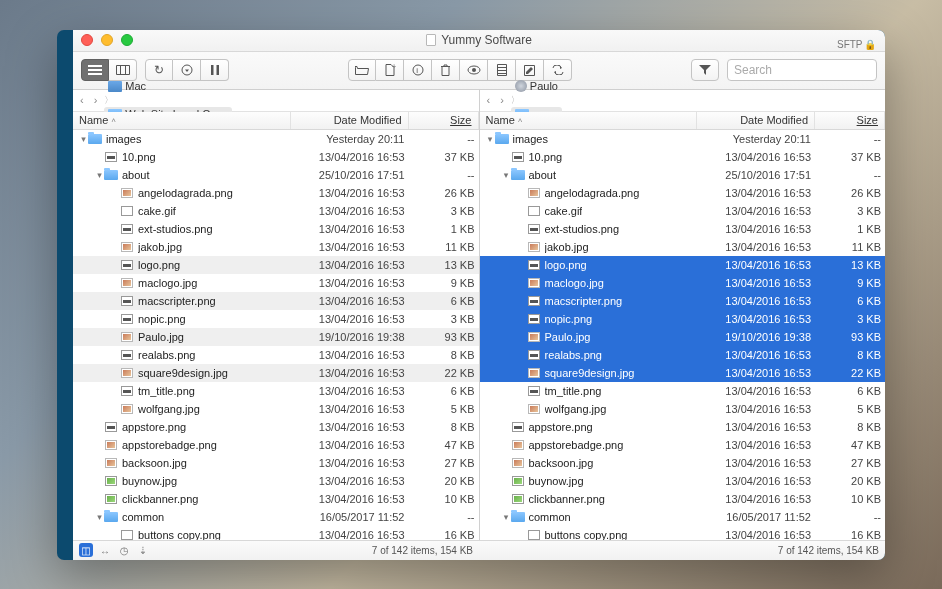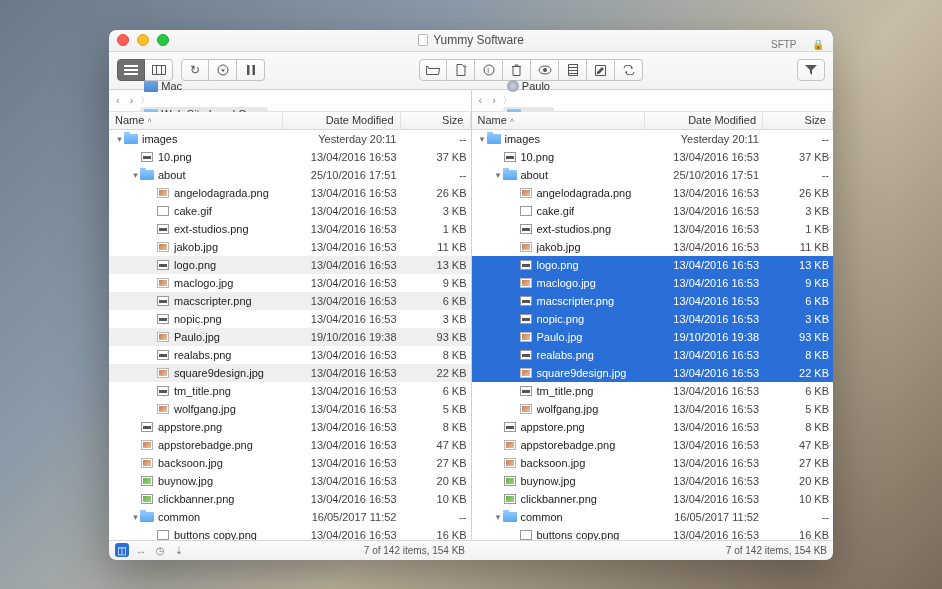--- a/index.html
+++ b/index.html
@@ -7,47 +7,48 @@
   body {
     font-family: -apple-system, "Helvetica Neue", Arial, sans-serif;
     font-size: 12px;
     background: linear-gradient(135deg, #6b7a8a 0%, #8a9aa8 30%, #c8bda5 60%, #7a6a5a 100%);
     display: flex;
     align-items: center;
     justify-content: center;
     overflow: hidden;
   }
   .window {
-    width: 724px;
+    width: 828px;
     height: 530px;
     background: #0c4a6e;
     border-radius: 7px;
     box-shadow: 0 18px 50px rgba(0,0,0,.35);
     display:flex;
     flex-direction:column;
     overflow:hidden;
+    padding-left:16px;
   }
   
   .titlebar {
     height: 22px;
     background: linear-gradient(#f9f9f9,#f1f1f1);
     display:flex;
     align-items:center;
     padding: 0 8px;
     border-bottom:1px solid #d8d8d8;
     position:relative;
   }
   .traffic { display:flex; gap:8px; }
   .dot { width:12px; height:12px; border-radius:50%; }
   .dot.r{background:#ff5f57;border:1px solid #e1483f;}
   .dot.y{background:#ffbd2e;border:1px solid #e0a528;}
   .dot.g{background:#28c940;border:1px solid #1eab35;}
   .title { position:absolute; left:0; right:0; text-align:center; font-size:12px; color:#4a4a4a; display:flex; align-items:center; justify-content:center; gap:5px;}
   .doc-icon{width:10px;height:12px;background:#fff;border:1px solid #b8b8b8;border-radius:1px;position:relative;}
-  .sftp{margin-left:auto;font-size:10px;color:#777;display:flex;align-items:center;gap:16px;z-index:2;margin-top:8px;}
+  .sftp{margin-left:auto;font-size:10px;color:#777;display:flex;align-items:center;gap:2px;z-index:2;margin-top:8px;}
   .lockglyph{font-size:10px;}
 
   
   .toolbar{
     height:38px;
     background:linear-gradient(#fafafa,#f3f3f3);
     border-bottom:1px solid #cfcfcf;
     display:flex;
     align-items:center;
     padding:0 8px;
@@ -94,21 +95,21 @@
   .ic-server{background:radial-gradient(circle,#cfd5dd,#8a92a0);border-radius:50%;width:12px;height:12px;}
   .chev{color:#aaa;font-size:9px;}
 
   .colhdr{
     height:18px;background:linear-gradient(#fdfdfd,#f2f2f2);
     border-bottom:1px solid #d8d8d8;display:flex;font-size:11px;color:#333;
   }
   .colhdr .ch{display:flex;align-items:center;padding:0 6px;border-right:1px solid #e2e2e2;}
   .ch-name{flex:1;}
   .ch-date{width:118px;justify-content:flex-end;}
-  .ch-size{width:70px;justify-content:flex-end;border-right:none;}
+  .ch-size{width:70px;justify-content:flex-end;border-right:none;text-decoration:underline;}
   .sortind{font-size:8px;color:#888;margin-left:3px;}
 
   .filelist{flex:1;overflow:auto;background:#fff;}
   .row{
     height:18px;display:flex;align-items:center;font-size:11px;color:#222;
     padding-right:4px;
   }
   .row.shaded{background:#efefef;}
   .row.sel{background:#2a6fd8;color:#fff;}
   .row.sel .date,.row.sel .size{color:#fff;}
@@ -235,20 +236,21 @@
             <path fill="currentColor" d="M9 1l2 2-2 1zM5 9L3 7l2-1z"></path>
           </svg>
       </div>
     </div>
     <div class="spacer"></div>
     <div class="tbtn single">
       <svg width="12" height="10" viewBox="0 0 12 10">
           <path fill="currentColor" d="M0 0h12L7 5v5L5 8V5z"></path>
         </svg>
     </div>
+    <input class="search" placeholder="Search" style="">
   </div>
 
   <div class="panes">
     <div class="pane">
       <div class="pathbar">
         <span class="navarrow">‹</span>
         <span class="navarrow">›</span>
         <span id="left-crumbs"><span class="crumb">
               <span class="micon ic-mac"></span>
               <span>Mac</span>

